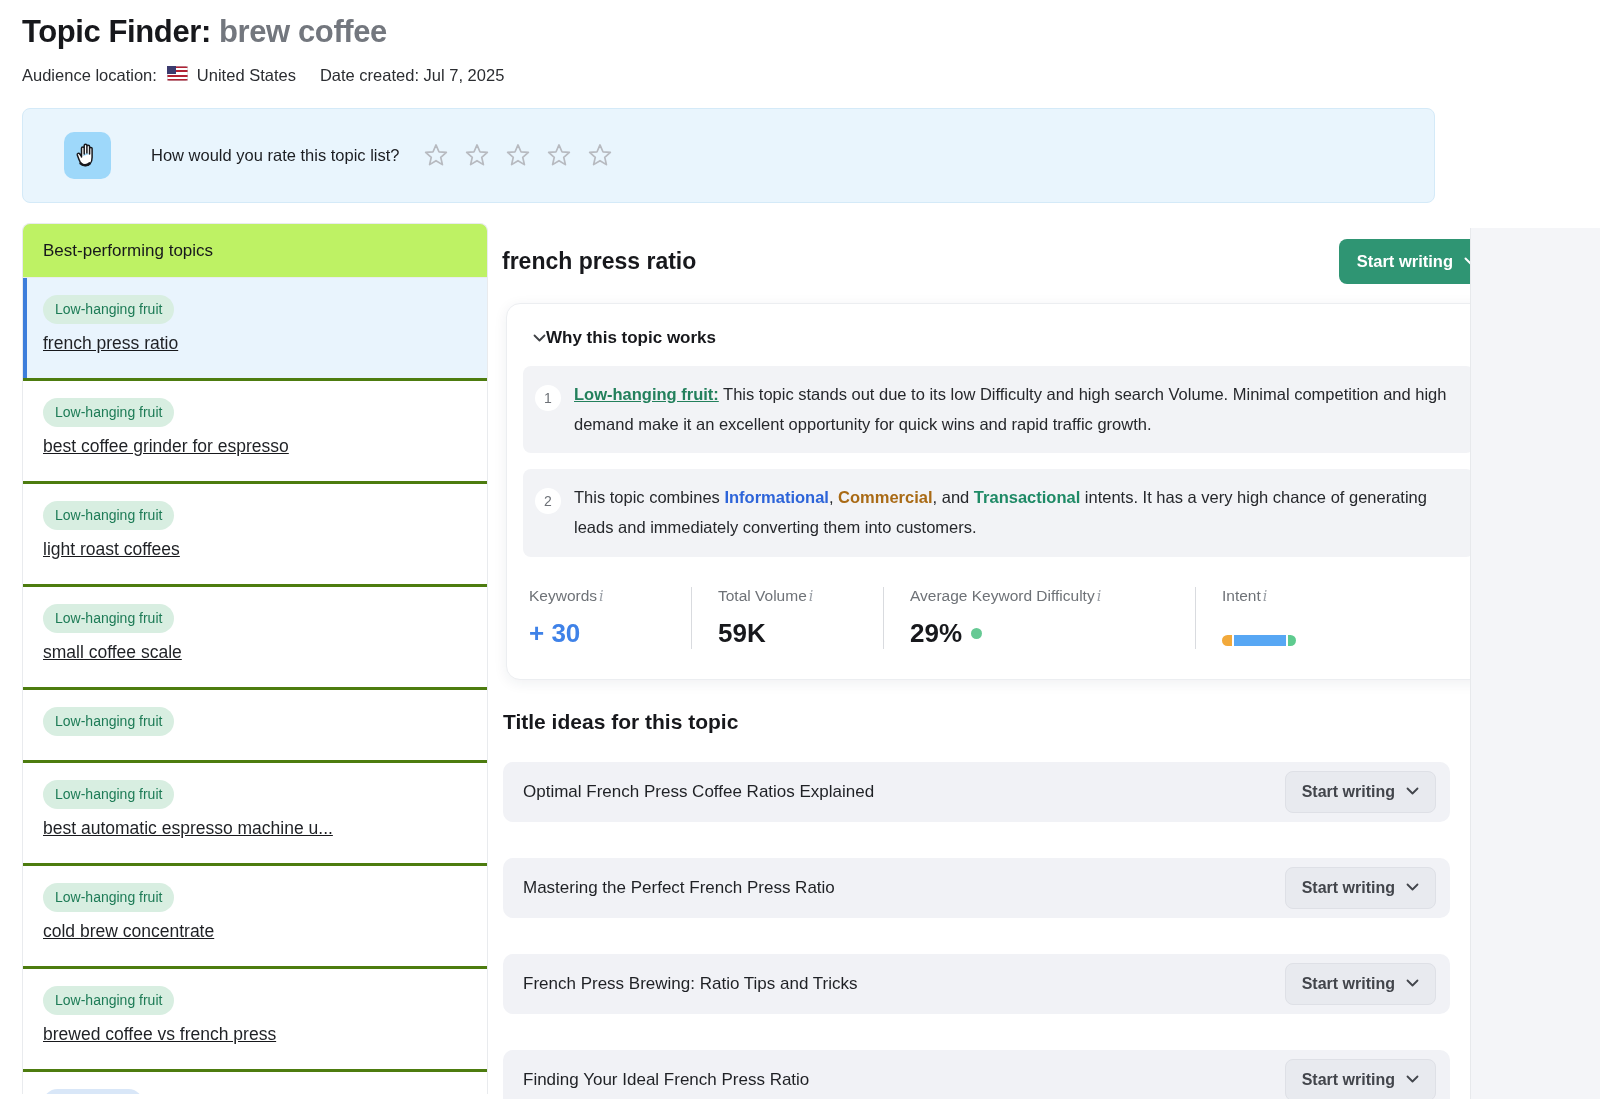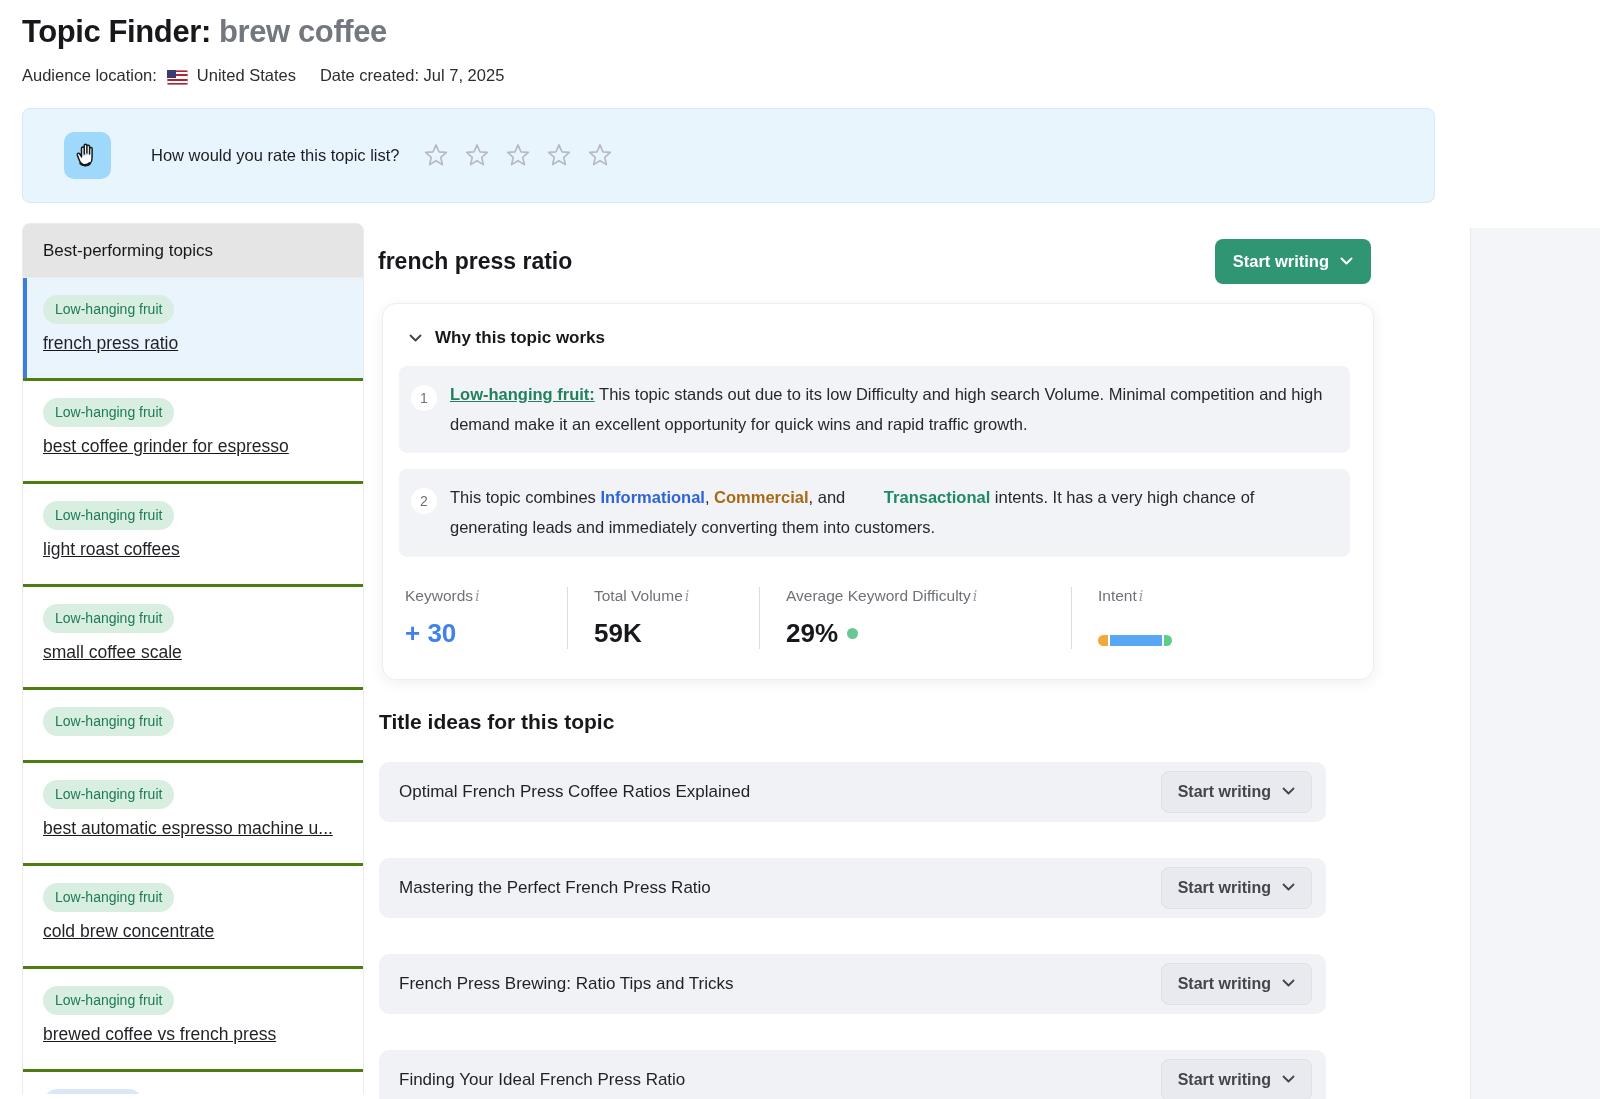--- a/index.html
+++ b/index.html
@@ -11,21 +11,21 @@
   }
   .right-gutter {
     position:absolute; left:1470px; top:228px; width:130px; bottom:-20px;
     background:#f4f5f8; border-left:1px solid #e7e9ec;
   }
   .page { position:relative; padding-left:22px; }
 
   
   h1.page-title { margin:14px 0 0; font-size:31px; font-weight:700; letter-spacing:-0.4px; color:#17181c; }
   h1.page-title .query { color:#73777e; }
-  .meta-row { margin-top:16px; display:flex; align-items:flex-end; font-size:16.5px; color:#2b2d31; }
+  .meta-row { margin-top:16px; display:flex; align-items:flex-start; font-size:16.5px; color:#2b2d31; }
   .meta-row .lbl { margin-right:10px; }
   .flag { width:21px; height:15px; border-radius:2px; position:relative; display:inline-block;
           background:repeating-linear-gradient(#b22234 0 2.1px, #ffffff 2.1px 4.3px);
           box-shadow:inset 0 0 0 0.5px #c9ccd1; margin-right:9px; }
   .flag::after { content:""; position:absolute; left:0; top:0; width:9px; height:8px; background:#3c3b6e; }
   .meta-date { margin-left:24px; }
 
   
   .rating-banner {
     margin-top:23px; width:1413px; height:95px; background:#e9f5fd;
@@ -34,21 +34,21 @@
   }
   .hand-icon { width:47px; height:47px; border-radius:10px; background:#9ed8fa;
     display:flex; align-items:center; justify-content:center; margin-right:40px; flex-shrink:0; }
   .rating-q { font-size:16.5px; color:#1c1e22; margin-right:22px; }
   .stars { display:flex; gap:13px; align-items:center; }
   .stars svg { display:block; cursor:pointer; }
 
   
   .content { display:flex; margin-top:20px; }
   .sidebar {
-    width:342px; flex-shrink:0; background:#e5e5e5;
+    width:466px; flex-shrink:0; background:#bef264;
     border:1px solid #e9ebee; border-bottom:none; border-radius:8px 8px 0 0;
     height:871px; overflow:hidden;
   }
   .sidebar-header { padding:17px 20px 16px; font-size:17px; color:#17181c; border-bottom:1px solid #e9ebee; }
   .topic-item { position:relative; padding:17px 20px 24px; border-bottom:3px solid #4d7c0f; cursor:pointer; background:#fff;text-decoration:underline; }
   .topic-item.selected { background:#e9f4fd; }
   .topic-item.selected::before { content:""; position:absolute; left:0; top:0; bottom:0; width:4px; background:#3d7edb; }
   .badge { display:inline-block; background:#d8eee1; color:#1d7b56; font-size:14px;
     line-height:1; padding:7px 12px 8px; border-radius:20px; }
   .badge.partial { width:100px; height:29px; padding:0; }
@@ -62,34 +62,34 @@
     font-family:inherit; font-size:16.5px; font-weight:700; padding:13px 18px;
     display:flex; align-items:center; gap:11px; cursor:pointer; }
   .btn-green svg { display:block; }
 
   .why-card {
     margin:18px 0 0 18px; width:992px; background:#fff;
     border:1px solid #eceef1; border-radius:14px;
     box-shadow:0 3px 14px rgba(35,45,65,.07);
     padding:22px 23px 4px 16px;
   }
-  .why-header { display:flex; align-items:center; gap:13px; font-size:17px; font-weight:700;
+  .why-header { display:flex; align-items:center; font-size:17px; font-weight:700;
     color:#17181c; padding:2px 0 18px 10px; cursor:pointer; }
   .why-header svg { display:block; color:#3f4246; }
   .point-box { background:#f2f3f6; border-radius:8px; padding:14px 20px 14px 12px;
     display:flex; gap:13px; margin-bottom:16px; }
   .point-num { width:26px; height:26px; border-radius:50%; background:#fff; color:#6d7177;
     font-size:14px; display:flex; align-items:center; justify-content:center; flex-shrink:0; margin-top:5px; }
   .point-text { margin:0; font-size:16.5px; line-height:1.8; color:#26282c; }
   .seg-green  { color:#23805c; font-weight:700;text-decoration:underline; }
   .seg-italic { }
   .seg-bold   { font-weight:400; }
   .seg-blue   { color:#2d64d9; font-weight:700; }
   .seg-orange { color:#a96a15; font-weight:700; }
-  .seg-teal   { color:#1f8a66; font-weight:700;margin-left:34px; }
+  .seg-teal   { color:#1f8a66; font-weight:700; }
 
   .stats-row { display:flex; padding:14px 0 26px; }
   .stat { padding:0 26px; }
   .stat:first-child { padding-left:6px; width:168px; }
   .stat + .stat { border-left:1px solid #d9dbdf; }
   .stat-volume { width:192px; }
   .stat-kd { width:312px; }
   .stat-label { font-size:15.5px; color:#6e7277; display:flex; gap:2px; align-items:baseline; }
   .info-i { color:#9ba0a7; font-family:"DejaVu Serif", serif; font-style:italic; font-size:14.5px; cursor:pointer; }
   .stat-value { margin-top:13px; font-size:26px; font-weight:700; color:#17181c; display:flex; align-items:center; }

